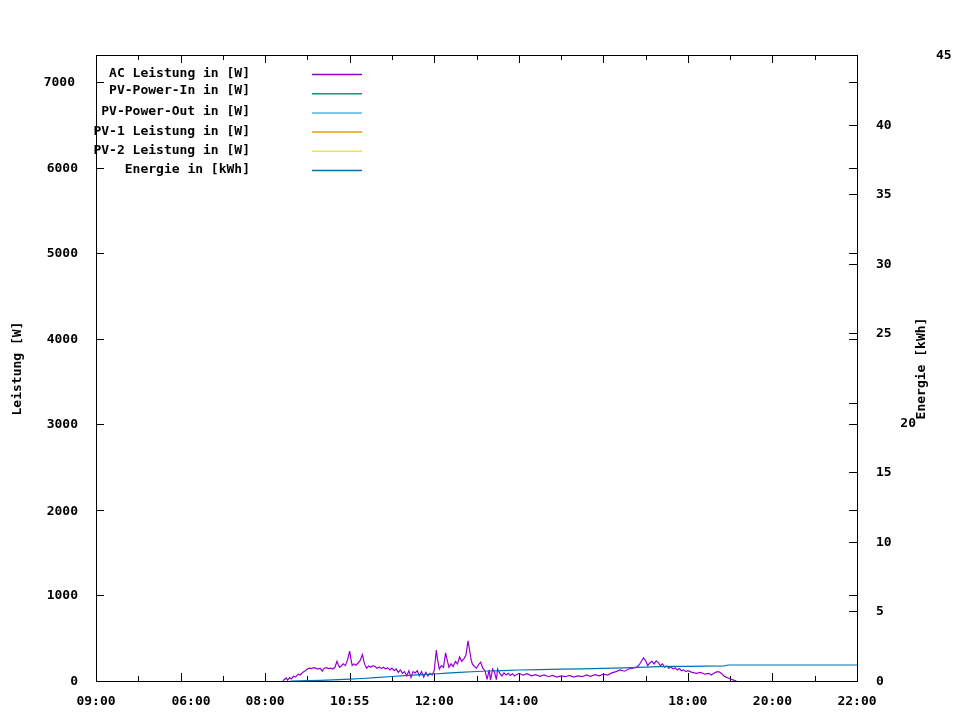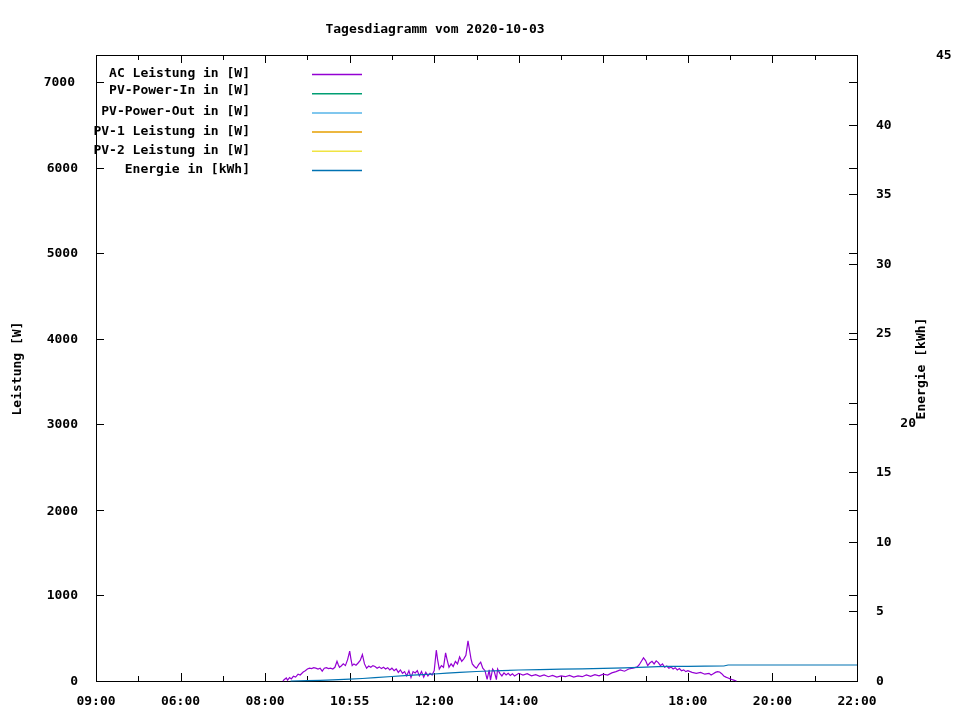--- a/index.html
+++ b/index.html
@@ -18,21 +18,20 @@
   .x-tick-label{width:60px;text-align:center;}
   .y-tick-label{width:70px;text-align:right;}
   .y2-tick-label{width:40px;text-align:left;}
   .legend-label{position:absolute;width:220px;text-align:right;line-height:14px;white-space:pre;}
   svg{position:absolute;left:0;top:0;}
 </style>
 </head>
 <body>
 
 <div id="canvas">
-  <div id="chart-title" class="abs">Tagesdiagramm vom 2020-10-03</div>
   <div id="y-axis-label" class="abs">Leistung [W]</div>
   <div id="y2-axis-label" class="abs">Energie [kWh]</div>
   <div id="svg-holder">
       <svg width="960" height="720">
         <rect x="96.5" y="55.5" width="761" height="626" fill="none" stroke="#000000"></rect>
         <line x1="96.5" y1="681" x2="96.5" y2="673" stroke="#000000" stroke-width="1"></line>
         <line x1="96.5" y1="55" x2="96.5" y2="63" stroke="#000000" stroke-width="1"></line>
         <line x1="181.5" y1="681" x2="181.5" y2="673" stroke="#000000" stroke-width="1"></line>
         <line x1="181.5" y1="55" x2="181.5" y2="63" stroke="#000000" stroke-width="1"></line>
         <line x1="265.5" y1="681" x2="265.5" y2="673" stroke="#000000" stroke-width="1"></line>
@@ -100,21 +99,21 @@
         <line x1="312" y1="93.7" x2="362" y2="93.7" stroke="#009e73" stroke-width="1.5"></line>
         <line x1="312" y1="112.9" x2="362" y2="112.9" stroke="#56b4e9" stroke-width="1.5"></line>
         <line x1="312" y1="132.1" x2="362" y2="132.1" stroke="#e69f00" stroke-width="1.5"></line>
         <line x1="312" y1="151.3" x2="362" y2="151.3" stroke="#f0e442" stroke-width="1.5"></line>
         <polyline points="290.5,681.0 307.4,680.7 320.1,680.4 332.8,679.9 349.7,679.2 362.4,678.5 375.0,677.7 391.9,676.5 404.6,675.7 417.3,674.9 434.2,674.0 446.9,673.2 459.6,672.4 476.5,671.5 489.2,671.0 501.9,670.6 518.8,670.0 539.9,669.6 561.1,669.2 582.2,668.8 603.3,668.3 624.5,667.8 645.6,667.1 658.3,666.7 671.0,666.4 687.9,666.3 704.8,666.1 723.8,666.0 728.1,665.0 857.0,665.0" fill="none" stroke="#0072b2" stroke-width="1.2"></polyline>
         <line x1="312" y1="170.5" x2="362" y2="170.5" stroke="#0072b2" stroke-width="1.5"></line>
       </svg>
     </div>
   <div id="tick-labels">
       <div class="tick-label x-tick-label" style="left: 66px; top: 694px;">09:00</div>
-      <div class="tick-label x-tick-label" style="left: 150.556px; top: 694px;">06:00</div>
+      <div class="tick-label x-tick-label" style="left: 150.556px; top: 694px; text-align: right;">06:00</div>
       <div class="tick-label x-tick-label" style="left: 235.111px; top: 694px;">08:00</div>
       <div class="tick-label x-tick-label" style="left: 319.667px; top: 694px;">10:55</div>
       <div class="tick-label x-tick-label" style="left: 404.222px; top: 694px;">12:00</div>
       <div class="tick-label x-tick-label" style="left: 488.778px; top: 694px;">14:00</div>
       <div class="tick-label x-tick-label" style="left: 573.333px; top: 694px; margin-top: 44px;">16:00</div>
       <div class="tick-label x-tick-label" style="left: 657.889px; top: 694px;">18:00</div>
       <div class="tick-label x-tick-label" style="left: 742.444px; top: 694px;">20:00</div>
       <div class="tick-label x-tick-label" style="left: 827px; top: 694px;">22:00</div>
       <div class="tick-label y-tick-label" style="left: 8px; top: 674px;">0</div>
       <div class="tick-label y-tick-label" style="left: 8px; top: 588.434px;">1000</div>

